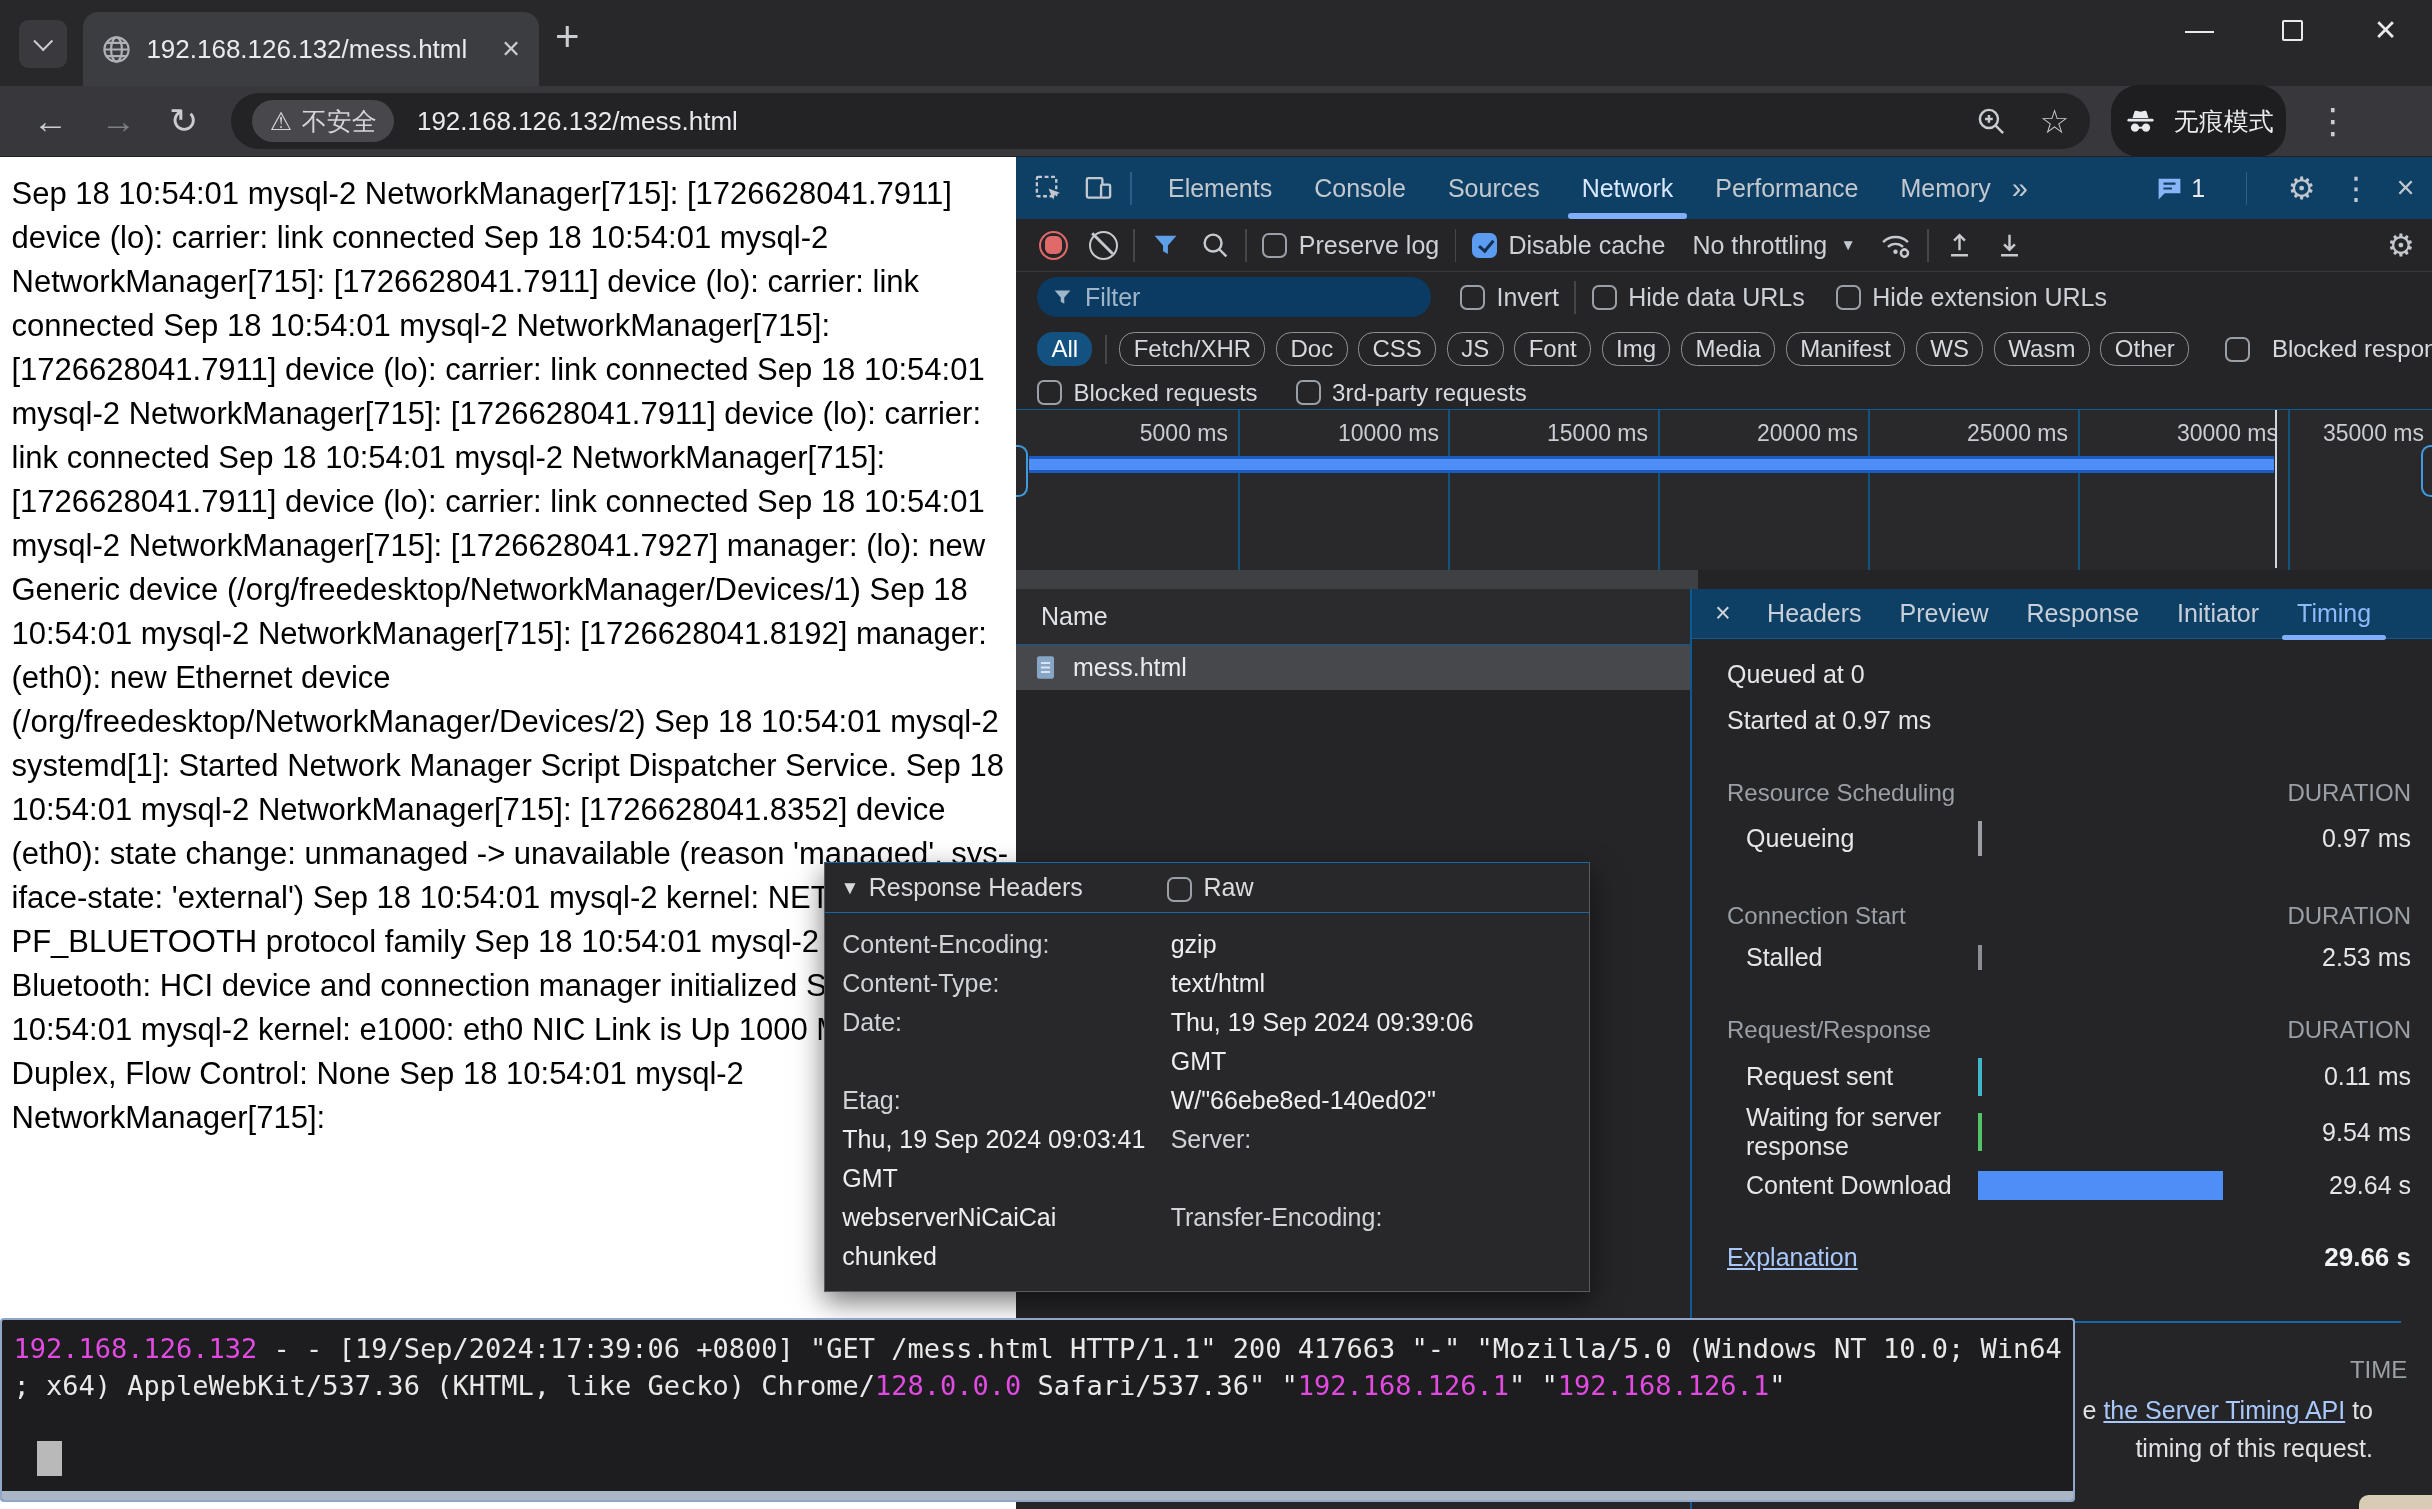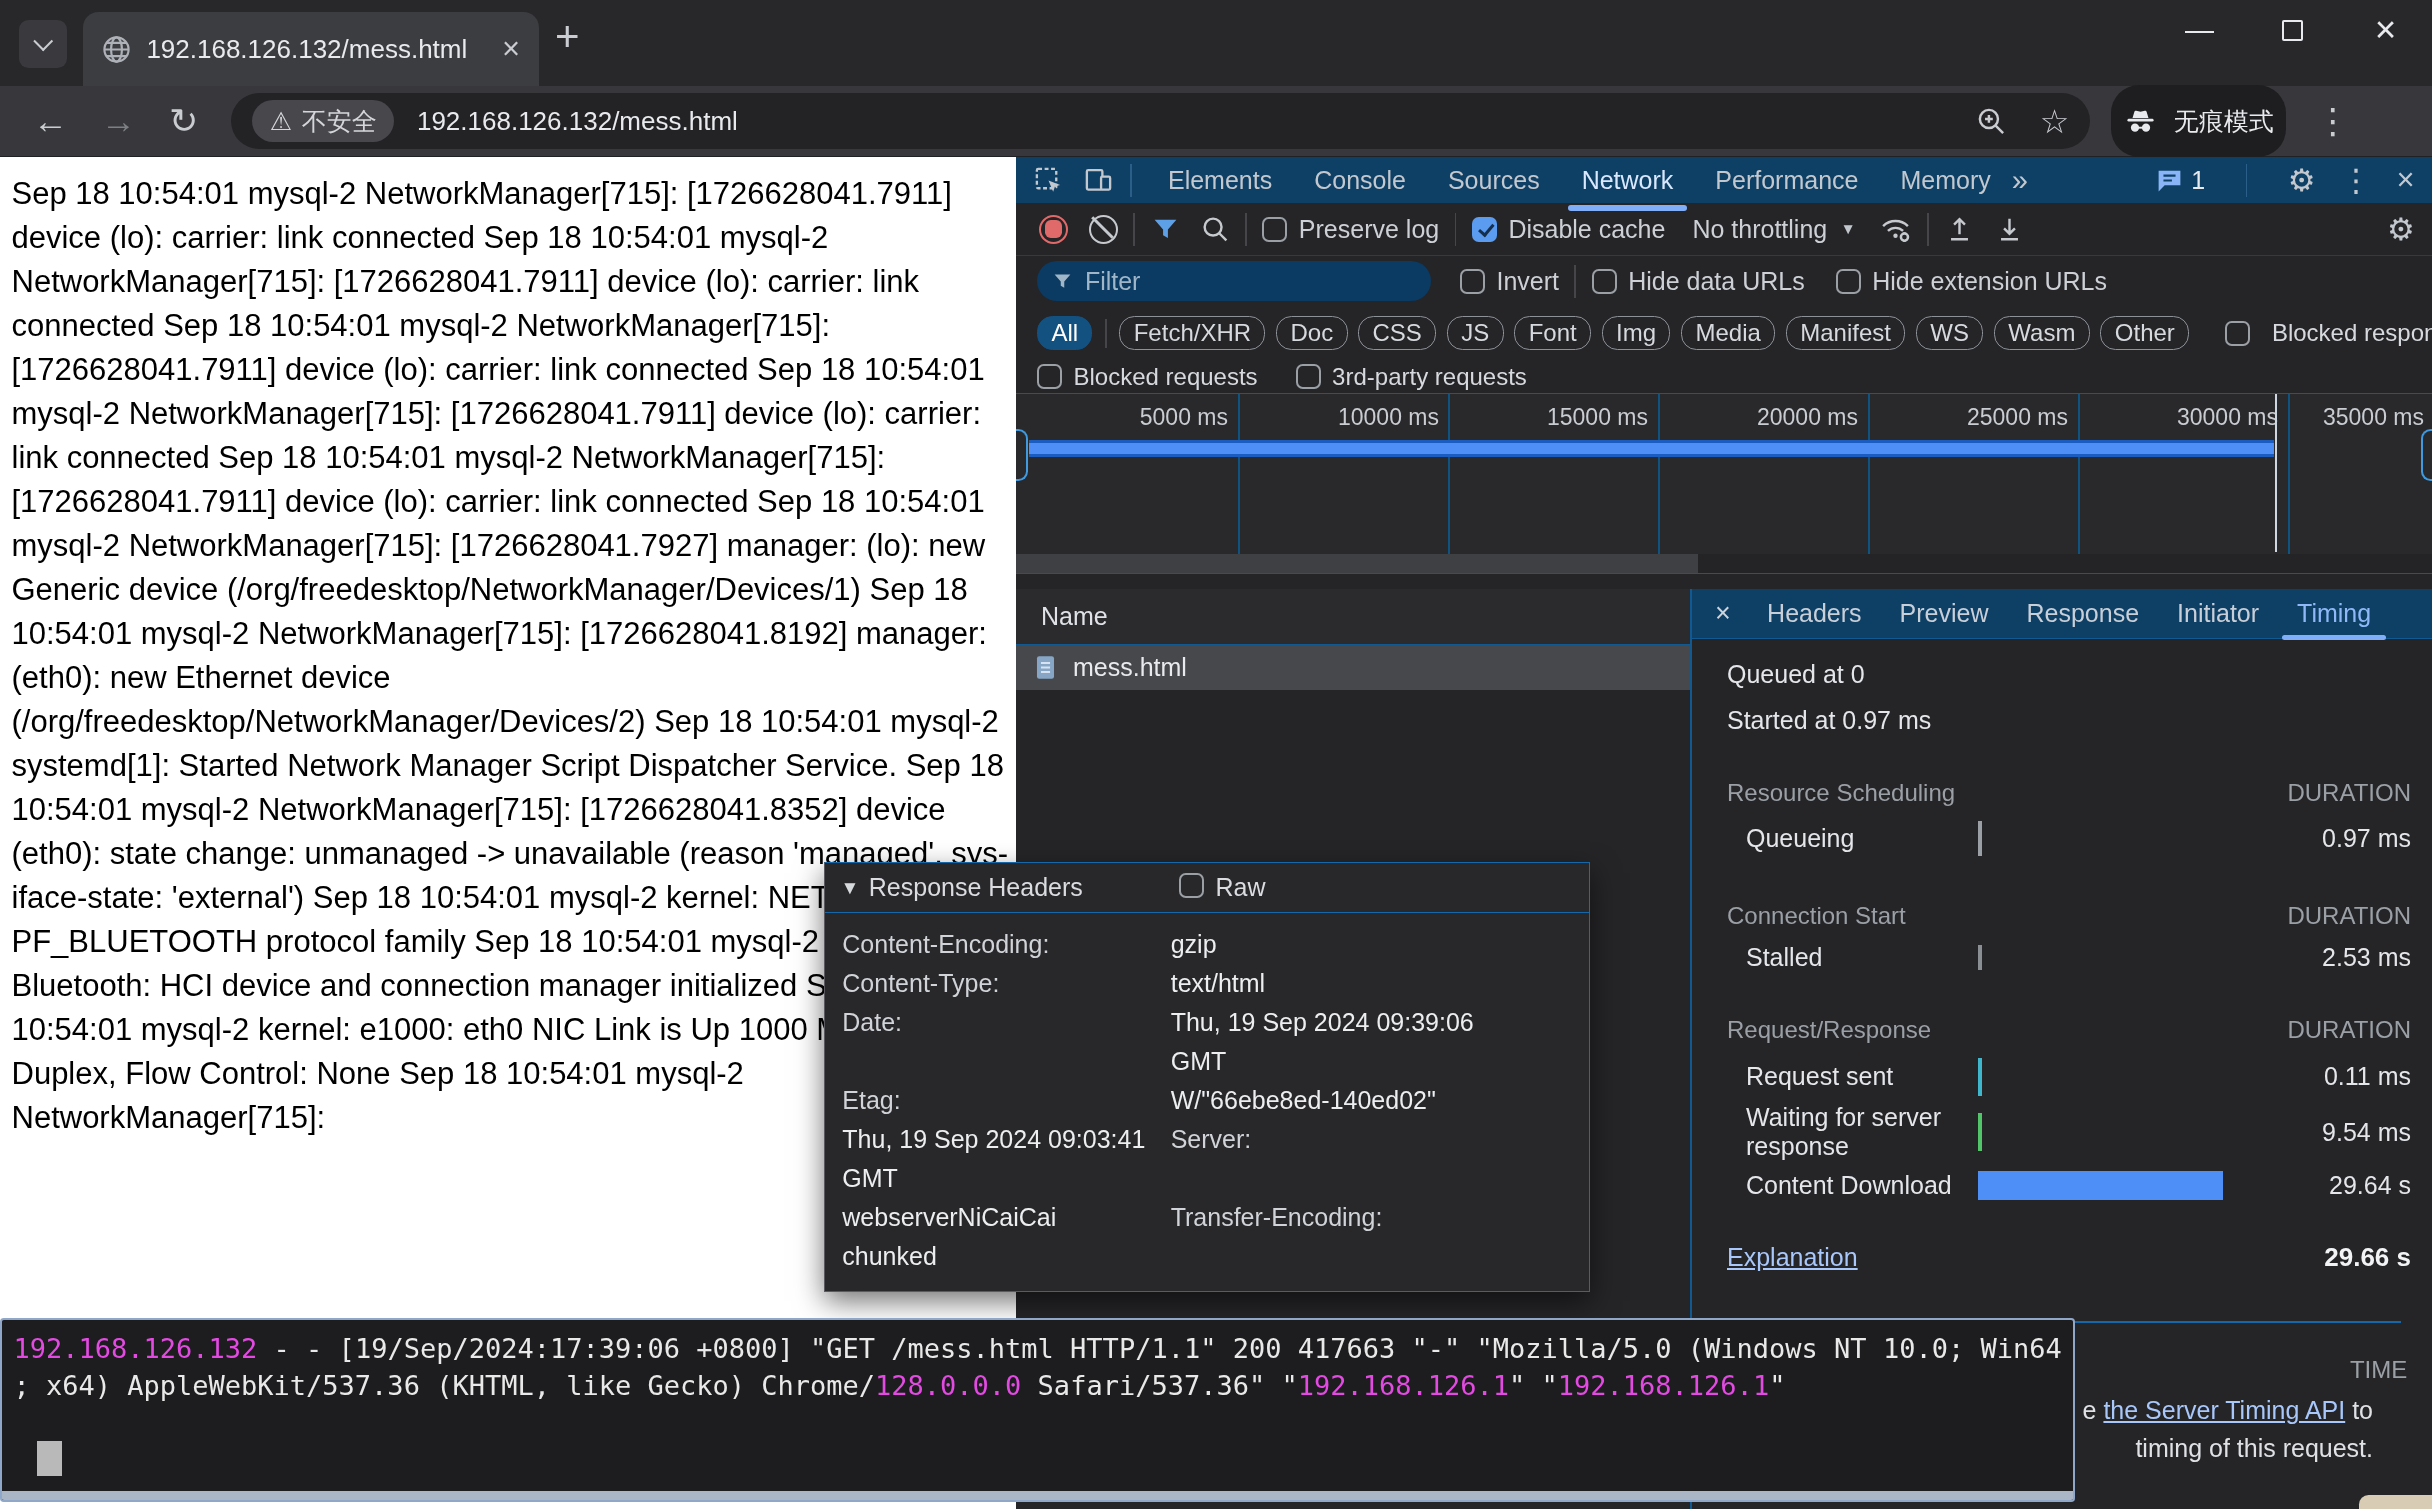--- a/index.html
+++ b/index.html
@@ -39,21 +39,21 @@
   .kebab { font-size:35px; color:#c9ccd1; margin-left:29px; }
 
   
   .page { position:absolute; left:0; top:157px; width:1016px; height:1353px; background:#ffffff;
           color:#000; font-size:31px; line-height:44px; padding:15.4px 7.7px 0 11.5px; overflow:hidden;
           word-wrap:break-word; }
 
   
   .devtools { position:absolute; left:1016px; top:157px; width:1416px; height:1353px; background:#252528;
               color:#cdd1d6; }
-  .dt-tabbar { height:46px; background:#0e4066; display:flex; align-items:center; font-size:25px;
+  .dt-tabbar { height:62px; background:#0e4066; display:flex; align-items:center; font-size:25px;
                color:#c3c8cf; padding-left:17.3px; }
   .dt-tab { padding:0 21px; height:62px; display:flex; align-items:center; position:relative; }
   .dt-tab.sel { color:#d9e7ff; }
   .dt-tab.sel::after { content:""; position:absolute; left:7.7px; right:7.7px; bottom:0; height:5.8px;
                        background:#80aef8; border-radius:2.9px; }
   .dt-right { margin-left:auto; display:flex; align-items:center; gap:25px; padding-right:17.3px; }
   .vsep { width:1.9px; height:33px; background:#46464a; margin:0 15.4px; flex:none; }
   .vsep.blue { background:#2c5e8a; }
   .moretabs { font-size:29px; }
   .bubble1 { display:flex; align-items:center; gap:7.7px; color:#e8eaed; }
@@ -134,21 +134,21 @@
   .footer { margin-top:7.7px; text-align:right; padding-right:38px; color:#dfe1e5; line-height:38px; }
   .flink { color:#a8c7fa; text-decoration:underline; }
 
   
   .popover { position:absolute; left:824px; top:862px; width:766px; height:430px; background:#28282b;
              border:1px solid #5a5a5f; border-top:1.9px solid #1467a8; box-shadow:0 9.6px 27px rgba(0,0,0,.55);
              z-index:5; font-size:25px; color:#dadce0; }
   .pop-head { height:50px; display:flex; align-items:center; padding:0 15.4px;
               border-bottom:1.9px solid #1467a8; position:relative; }
   .pop-head .disc { font-size:19px; margin-right:9.6px; color:#d7dadd; }
-  .rawbox { position:absolute; left:338px; display:flex; align-items:flex-start; gap:11.5px;padding-left:16px; }
+  .rawbox { position:absolute; left:326px; display:flex; align-items:flex-end; gap:11.5px;padding-left:16px; }
   .pop-grid { display:grid; grid-template-columns:313px 365px; column-gap:15.4px;
               padding:11.5px 0 0 17.3px; line-height:39px; }
   .pop-grid .pn { color:#d0d3d7; }
   .pop-grid .pv { color:#eceef0; }
 
   
   .terminal { position:absolute; left:0; top:1318px; width:2075px; height:184px; z-index:10;
               background:#1d1d1f; border:2.9px solid #8fa7c9; border-radius:3.8px; padding:9.6px 0 0 11.5px;
               font-family:"DejaVu Sans Mono", monospace; font-size:27px; line-height:37px;
               color:#e9e9e9; white-space:nowrap; overflow:hidden; }

